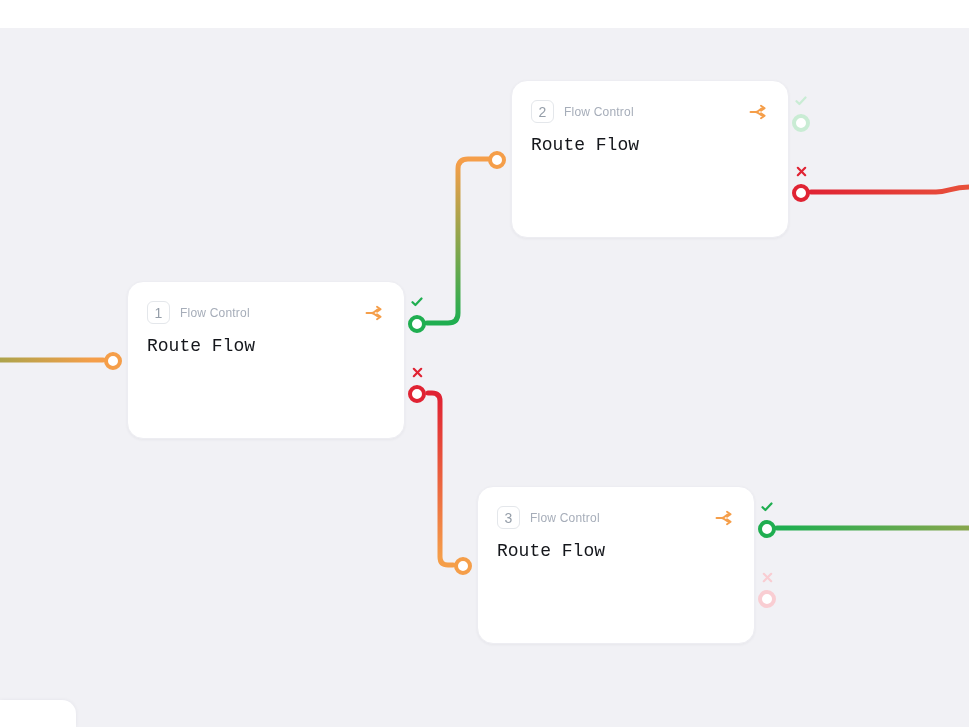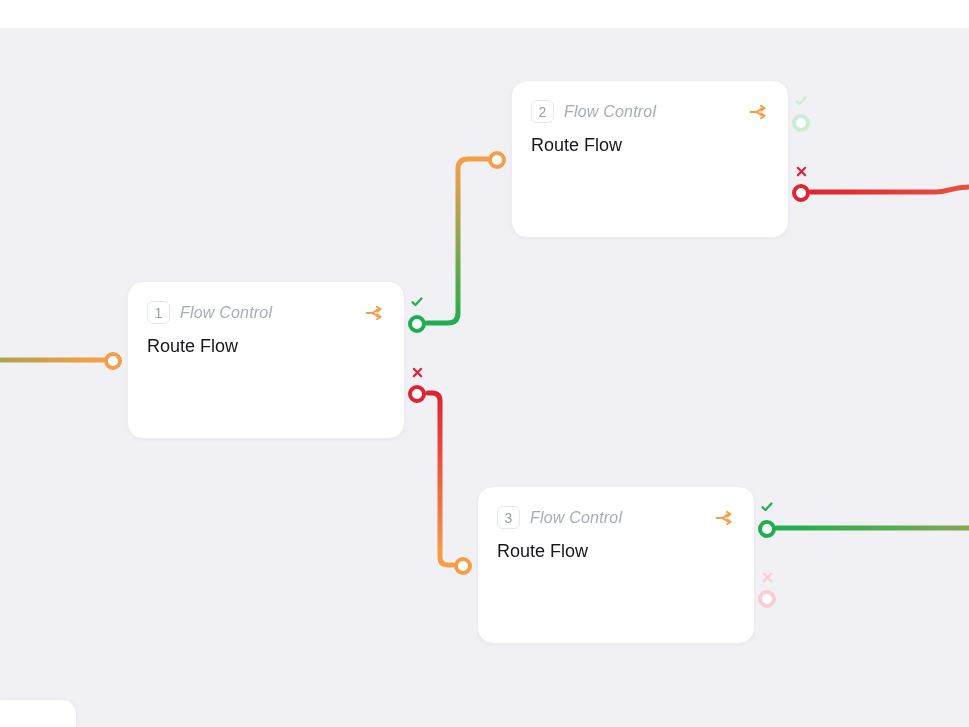--- a/index.html
+++ b/index.html
@@ -44,29 +44,29 @@
     width: 23px; height: 23px; box-sizing: border-box;
     border: 1px solid var(--badgeBorder, #e4e7eb);
     border-radius: 6px;
     color: var(--badgeText, #959ea9);
     font-size: 14px;
     background: var(--cardBg, #fff);
   }
   .node-type {
     margin-left: 10px;
     color: var(--typeLabel, #a6adb9);
-    font-size: 16px;
+    font-size: 12px;
     letter-spacing: .2px;
-    font-style: italic;
   }
   .route-icon { margin-left: auto; color: var(--connector, #f59e49); display: flex; }
   .node-title {
     padding: 12px 20px 0 19px;
     color: var(--titleText, #15171c);
     font-size: 18px;
+    font-family: Liberation Mono, monospace;
   }
 
   .port {
     position: absolute; width: 18px; height: 18px; box-sizing: border-box;
     border-radius: 50%; background: var(--cardBg, #fff);
     border: 4px solid var(--connector, #f59e49);
   }
   .port-input   { left: -24px; top: 70px; }
   .port-success { right: -22px; top: 33px;  border-color: var(--success, #1fae50); }
   .port-fail    { right: -22px; top: 103px; border-color: var(--error, #e02333); }

